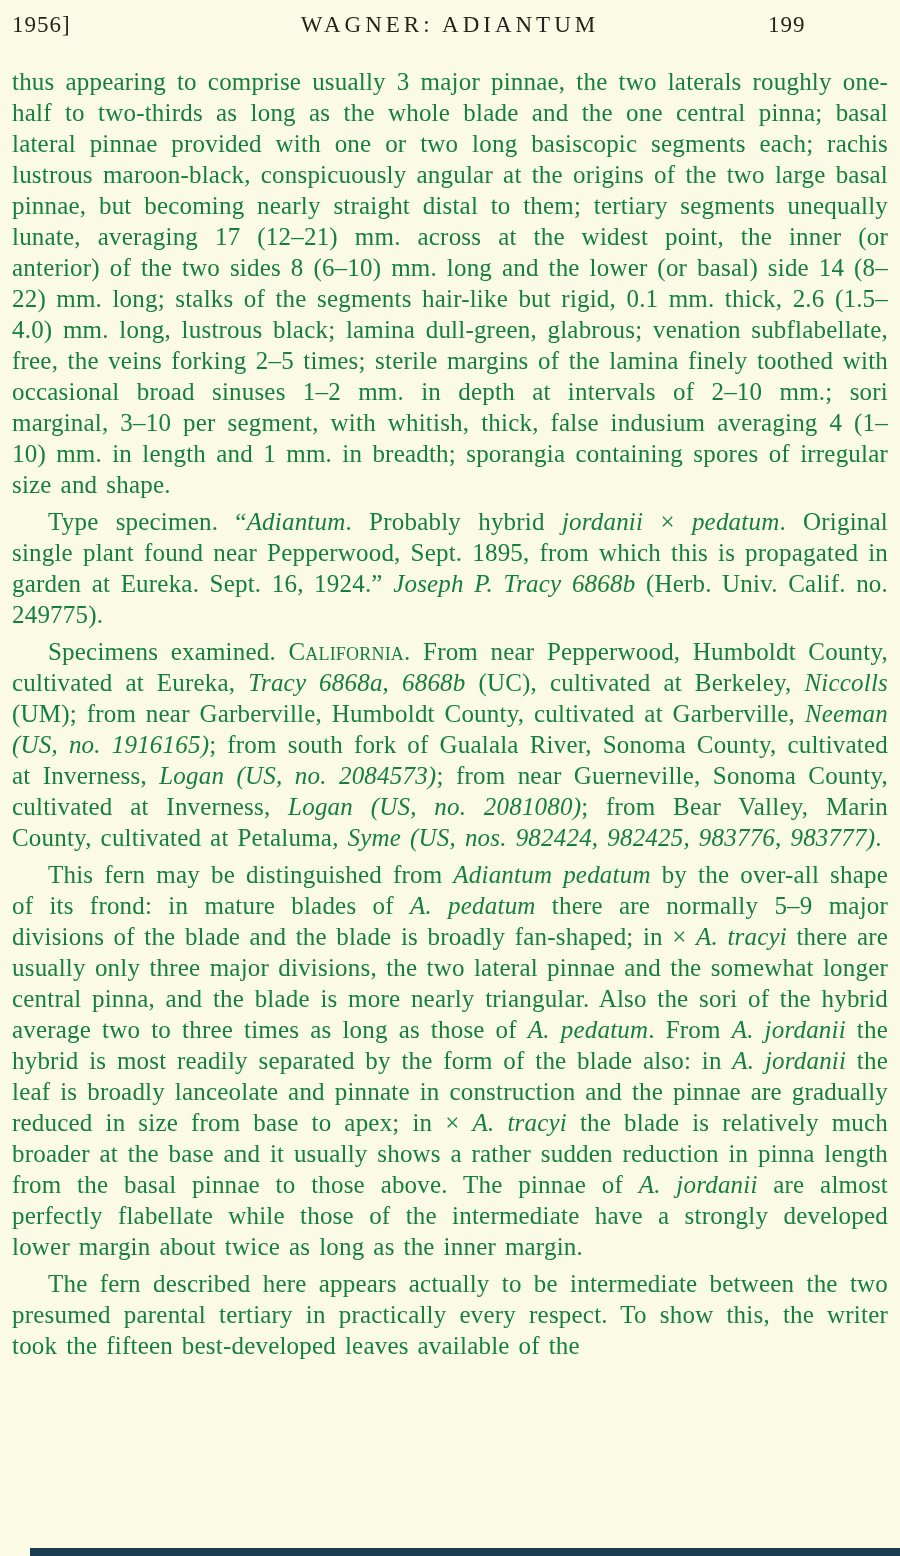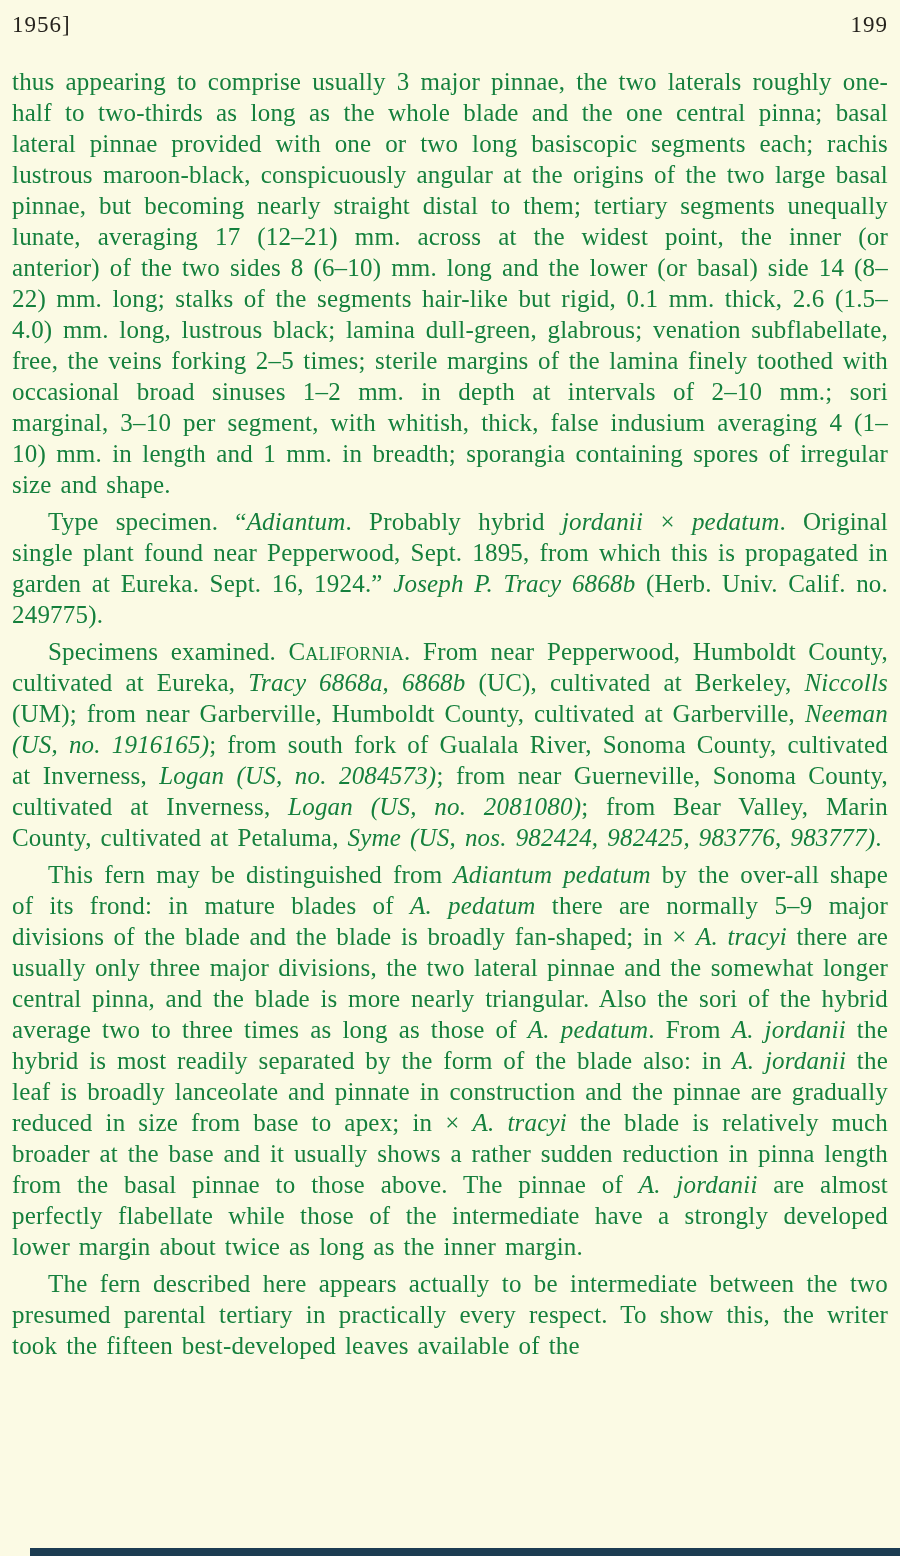--- a/index.html
+++ b/index.html
@@ -31,21 +31,21 @@
     letter-spacing: 1px;
   }
   .running-head .title {
     flex: 1;
     text-align: center;
     letter-spacing: 4px;
     font-weight: 400;
   }
   .running-head .pageno {
     width: 120px;
-    text-align: right;
+    text-align: left;
     letter-spacing: 1px;
   }
   .text-body {
     font-size: 25px;
     line-height: 31px;
     text-align: justify;
     letter-spacing: 0.2px;
     word-spacing: 2.5px;
     color: #15803d;
   }
@@ -64,20 +64,21 @@
     right: 0;
     height: 8px;
   }
 </style>
 </head>
 <body>
 
 <div class="page" style="background: rgb(251, 250, 228); color: rgb(30, 28, 23);">
   <div class="running-head">
     <span class="year">1956]</span>
+    <span class="title">WAGNER: ADIANTUM</span>
     <span class="pageno">199</span>
   </div>
 
   <div class="text-body">
       <p class=""><span>thus appearing to comprise usually 3 major pinnae, the two laterals roughly one-half to two-thirds as long as the whole blade and the one central pinna; basal lateral pinnae provided with one or two long basiscopic segments each; rachis lustrous maroon-black, conspicuously angular at the origins of the two large basal pinnae, but becoming nearly straight distal to them; tertiary segments unequally lunate, averaging 17 (12–21) mm. across at the widest point, the inner (or anterior) of the two sides 8 (6–10) mm. long and the lower (or basal) side 14 (8–22) mm. long; stalks of the segments hair-like but rigid, 0.1 mm. thick, 2.6 (1.5–4.0) mm. long, lustrous black; lamina dull-green, glabrous; venation subflabellate, free, the veins forking 2–5 times; sterile margins of the lamina finely toothed with occasional broad sinuses 1–2 mm. in depth at intervals of 2–10 mm.; sori marginal, 3–10 per segment, with whitish, thick, false indusium averaging 4 (1–10) mm. in length and 1 mm. in breadth; sporangia containing spores of irregular size and shape.</span></p>
       <p class="indent"><span>Type specimen. “</span><span class="it">Adiantum</span><span>. Probably hybrid </span><span class="it">jordanii</span><span> × </span><span class="it">pedatum</span><span>. Original single plant found near Pepperwood, Sept. 1895, from which this is propagated in garden at Eureka. Sept. 16, 1924.” </span><span class="it">Joseph P. Tracy 6868b</span><span> (Herb. Univ. Calif. no. 249775).</span></p>
       <p class="indent"><span>Specimens examined. </span><span class="sc">California</span><span>. From near Pepperwood, Humboldt County, cultivated at Eureka, </span><span class="it">Tracy 6868a, 6868b</span><span> (UC), cultivated at Berkeley, </span><span class="it">Niccolls</span><span> (UM); from near Garberville, Humboldt County, cultivated at Garberville, </span><span class="it">Neeman (US, no. 1916165)</span><span>; from south fork of Gualala River, Sonoma County, cultivated at Inverness, </span><span class="it">Logan (US, no. 2084573)</span><span>; from near Guerneville, Sonoma County, cultivated at Inverness, </span><span class="it">Logan (US, no. 2081080)</span><span>; from Bear Valley, Marin County, cultivated at Petaluma, </span><span class="it">Syme (US, nos. 982424, 982425, 983776, 983777)</span><span>.</span></p>
       <p class="indent"><span>This fern may be distinguished from </span><span class="it">Adiantum pedatum</span><span> by the over-all shape of its frond: in mature blades of </span><span class="it">A. pedatum</span><span> there are normally 5–9 major divisions of the blade and the blade is broadly fan-shaped; in × </span><span class="it">A. tracyi</span><span> there are usually only three major divisions, the two lateral pinnae and the somewhat longer central pinna, and the blade is more nearly triangular. Also the sori of the hybrid average two to three times as long as those of </span><span class="it">A. pedatum</span><span>. From </span><span class="it">A. jordanii</span><span> the hybrid is most readily separated by the form of the blade also: in </span><span class="it">A. jordanii</span><span> the leaf is broadly lanceolate and pinnate in construction and the pinnae are gradually reduced in size from base to apex; in × </span><span class="it">A. tracyi</span><span> the blade is relatively much broader at the base and it usually shows a rather sudden reduction in pinna length from the basal pinnae to those above. The pinnae of </span><span class="it">A. jordanii</span><span> are almost perfectly flabellate while those of the intermediate have a strongly developed lower margin about twice as long as the inner margin.</span></p>
       <p class="indent"><span>The fern described here appears actually to be intermediate between the two presumed parental tertiary in practically every respect. To show this, the writer took the fifteen best-developed leaves available of the</span></p>
     </div>

